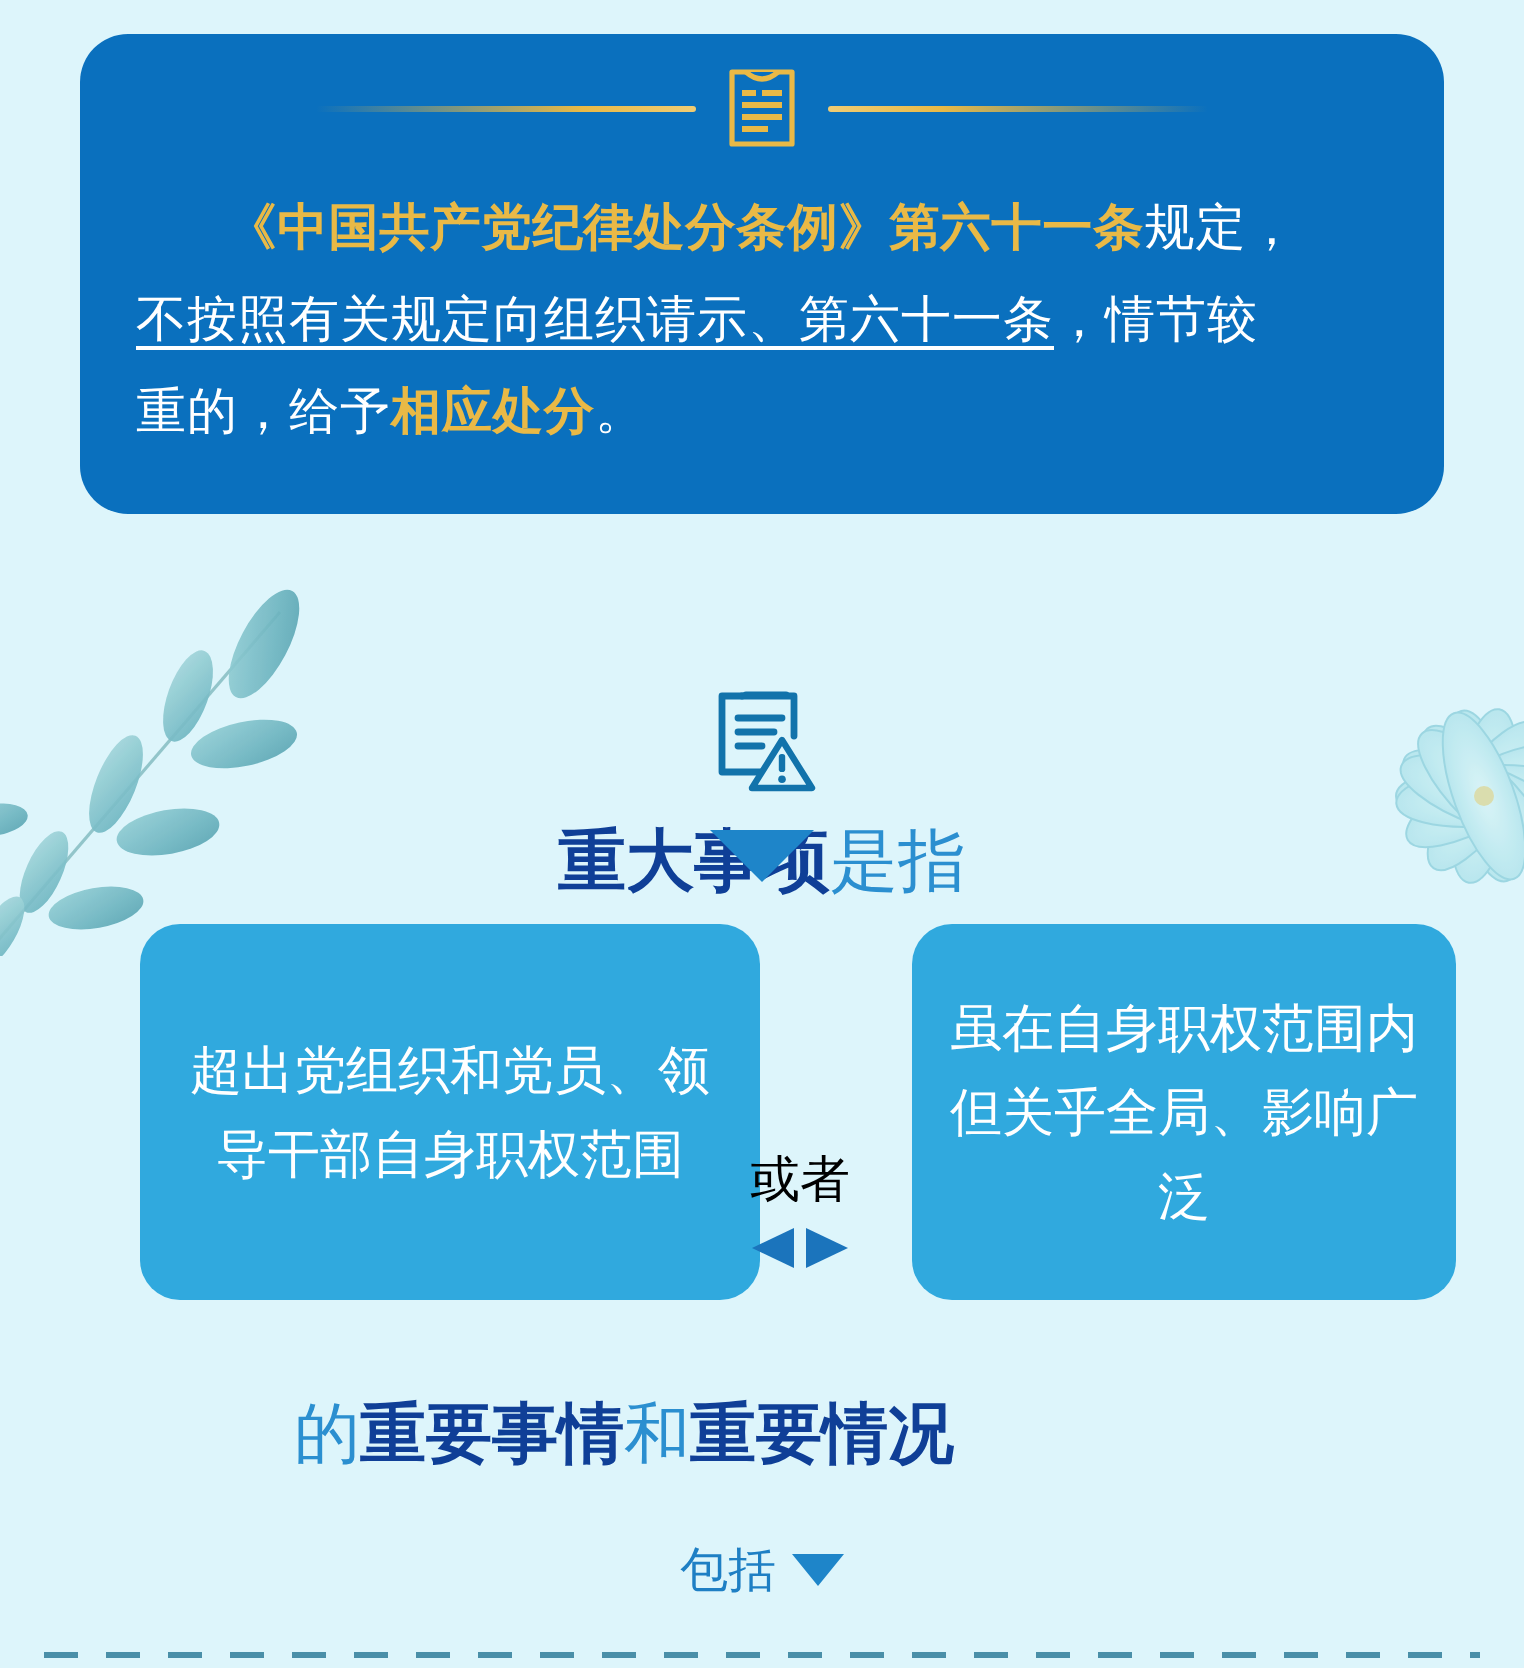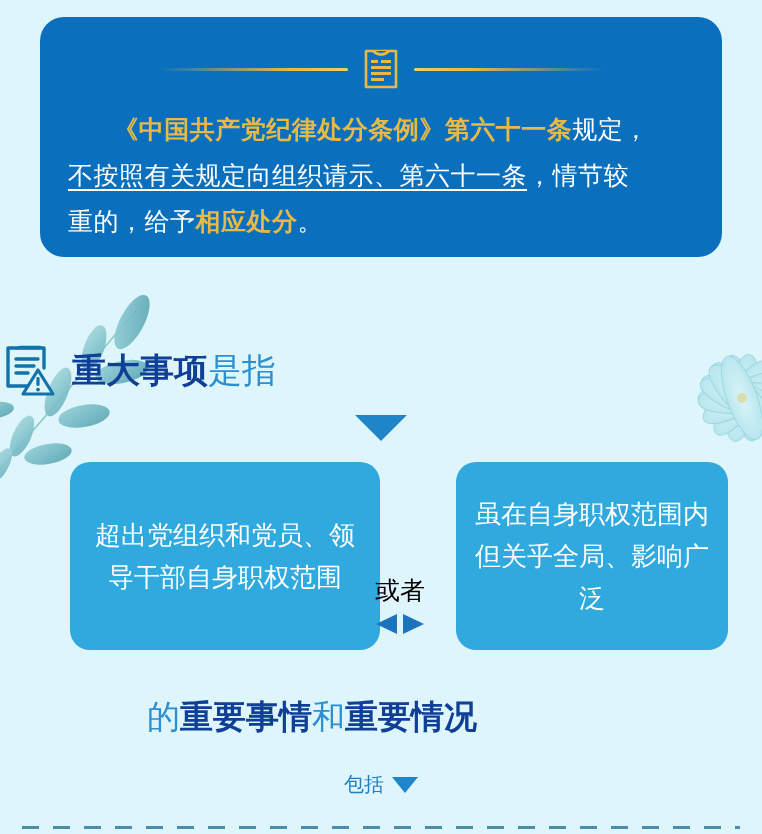--- a/index.html
+++ b/index.html
@@ -13,21 +13,21 @@
 
   
   .deco{position:absolute;pointer-events:none;}
   #leaf-branch{left:-8px;top:288px;width:180px;height:190px;opacity:.95;}
   #flower{right:-26px;top:318px;width:150px;height:160px;opacity:.85;}
 
   
   #quote-card{
     position:absolute;left:40px;top:17px;width:682px;height:240px;
     background:#0a70be;border-radius:24px;box-sizing:border-box;
-    padding:15px 22px;
+    padding:0 22px;
   }
   #divider-row{
     display:flex;align-items:center;justify-content:center;
     height:74px;gap:14px;
   }
   .rule{height:3px;width:190px;border-radius:2px;}
   .rule.left{background:linear-gradient(to right,rgba(233,185,70,0) 0%,#e9b946 70%,#f0cc74 100%);}
   .rule.right{background:linear-gradient(to left,rgba(233,185,70,0) 0%,#e9b946 70%,#f0cc74 100%);}
   #doc-icon-top{width:38px;height:46px;flex:0 0 auto;}
 
@@ -37,21 +37,21 @@
   }
   #quote-line-1{display:block;text-align:center;}
   #quote-line-2{display:block;}
   #quote-line-3{display:block;}
   .gold{color:#e9b946;font-weight:bold;}
   .uline{text-decoration:underline;text-underline-offset:5px;text-decoration-thickness:2px;}
 
   
   #section-heading{
     position:absolute;left:0;top:342px;width:762px;
-    display:flex;align-items:center;justify-content:flex-start;gap:16px;
+    display:flex;align-items:center;justify-content:flex-end;gap:16px;flex-direction:column;
   }
   #doc-warn-icon{width:56px;height:56px;flex:0 0 auto;}
   #heading-text{font-size:34px;line-height:1;white-space:nowrap;}
   .navy{color:#0f3f97;font-weight:bold;}
   .midblue{color:#2b8fd0;}
 
   #heading-caret{
     position:absolute;left:0;top:415px;width:762px;text-align:center;
   }
   #heading-caret svg{display:inline-block;}
@@ -76,21 +76,21 @@
   #or-label{color:#000000;font-size:25px;line-height:30px;}
   #or-arrows{margin-top:8px;}
 
   
   #conclusion{
     position:absolute;left:0;top:697px;width:624px;text-align:center;
     font-size:33px;line-height:1.2;white-space:nowrap;
   }
   #includes-row{
     position:absolute;left:0;top:772px;width:762px;text-align:center;
-    color:#1e7fc4;font-size:20px;line-height:1.2;
+    color:#1e7fc4;font-size:24px;line-height:1.2;
   }
   #includes-caret{display:inline-block;vertical-align:middle;margin-left:8px;}
 
   
   #dashed-rule{
     position:absolute;left:22px;top:826px;width:718px;height:3px;
     background-image:repeating-linear-gradient(to right,#4a8fa8 0 17px,rgba(0,0,0,0) 17px 31px);
   }
 </style>
 </head>

